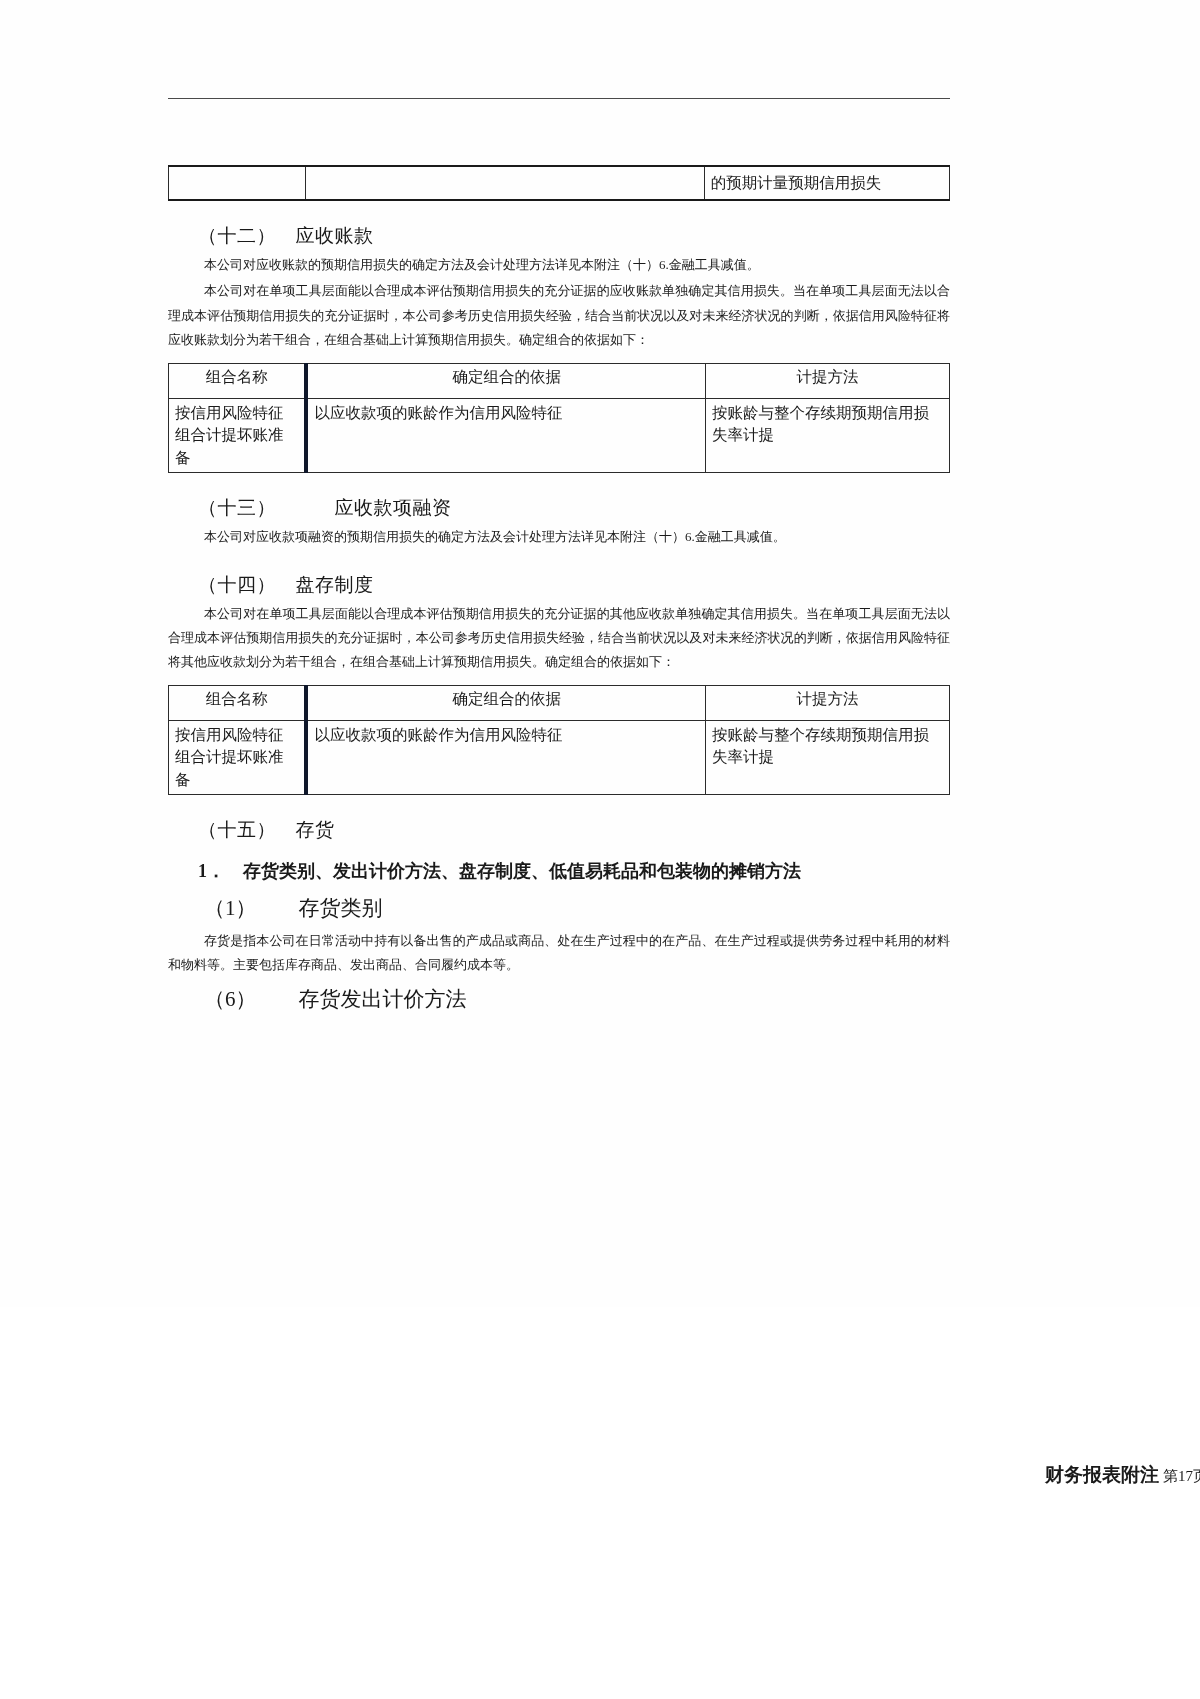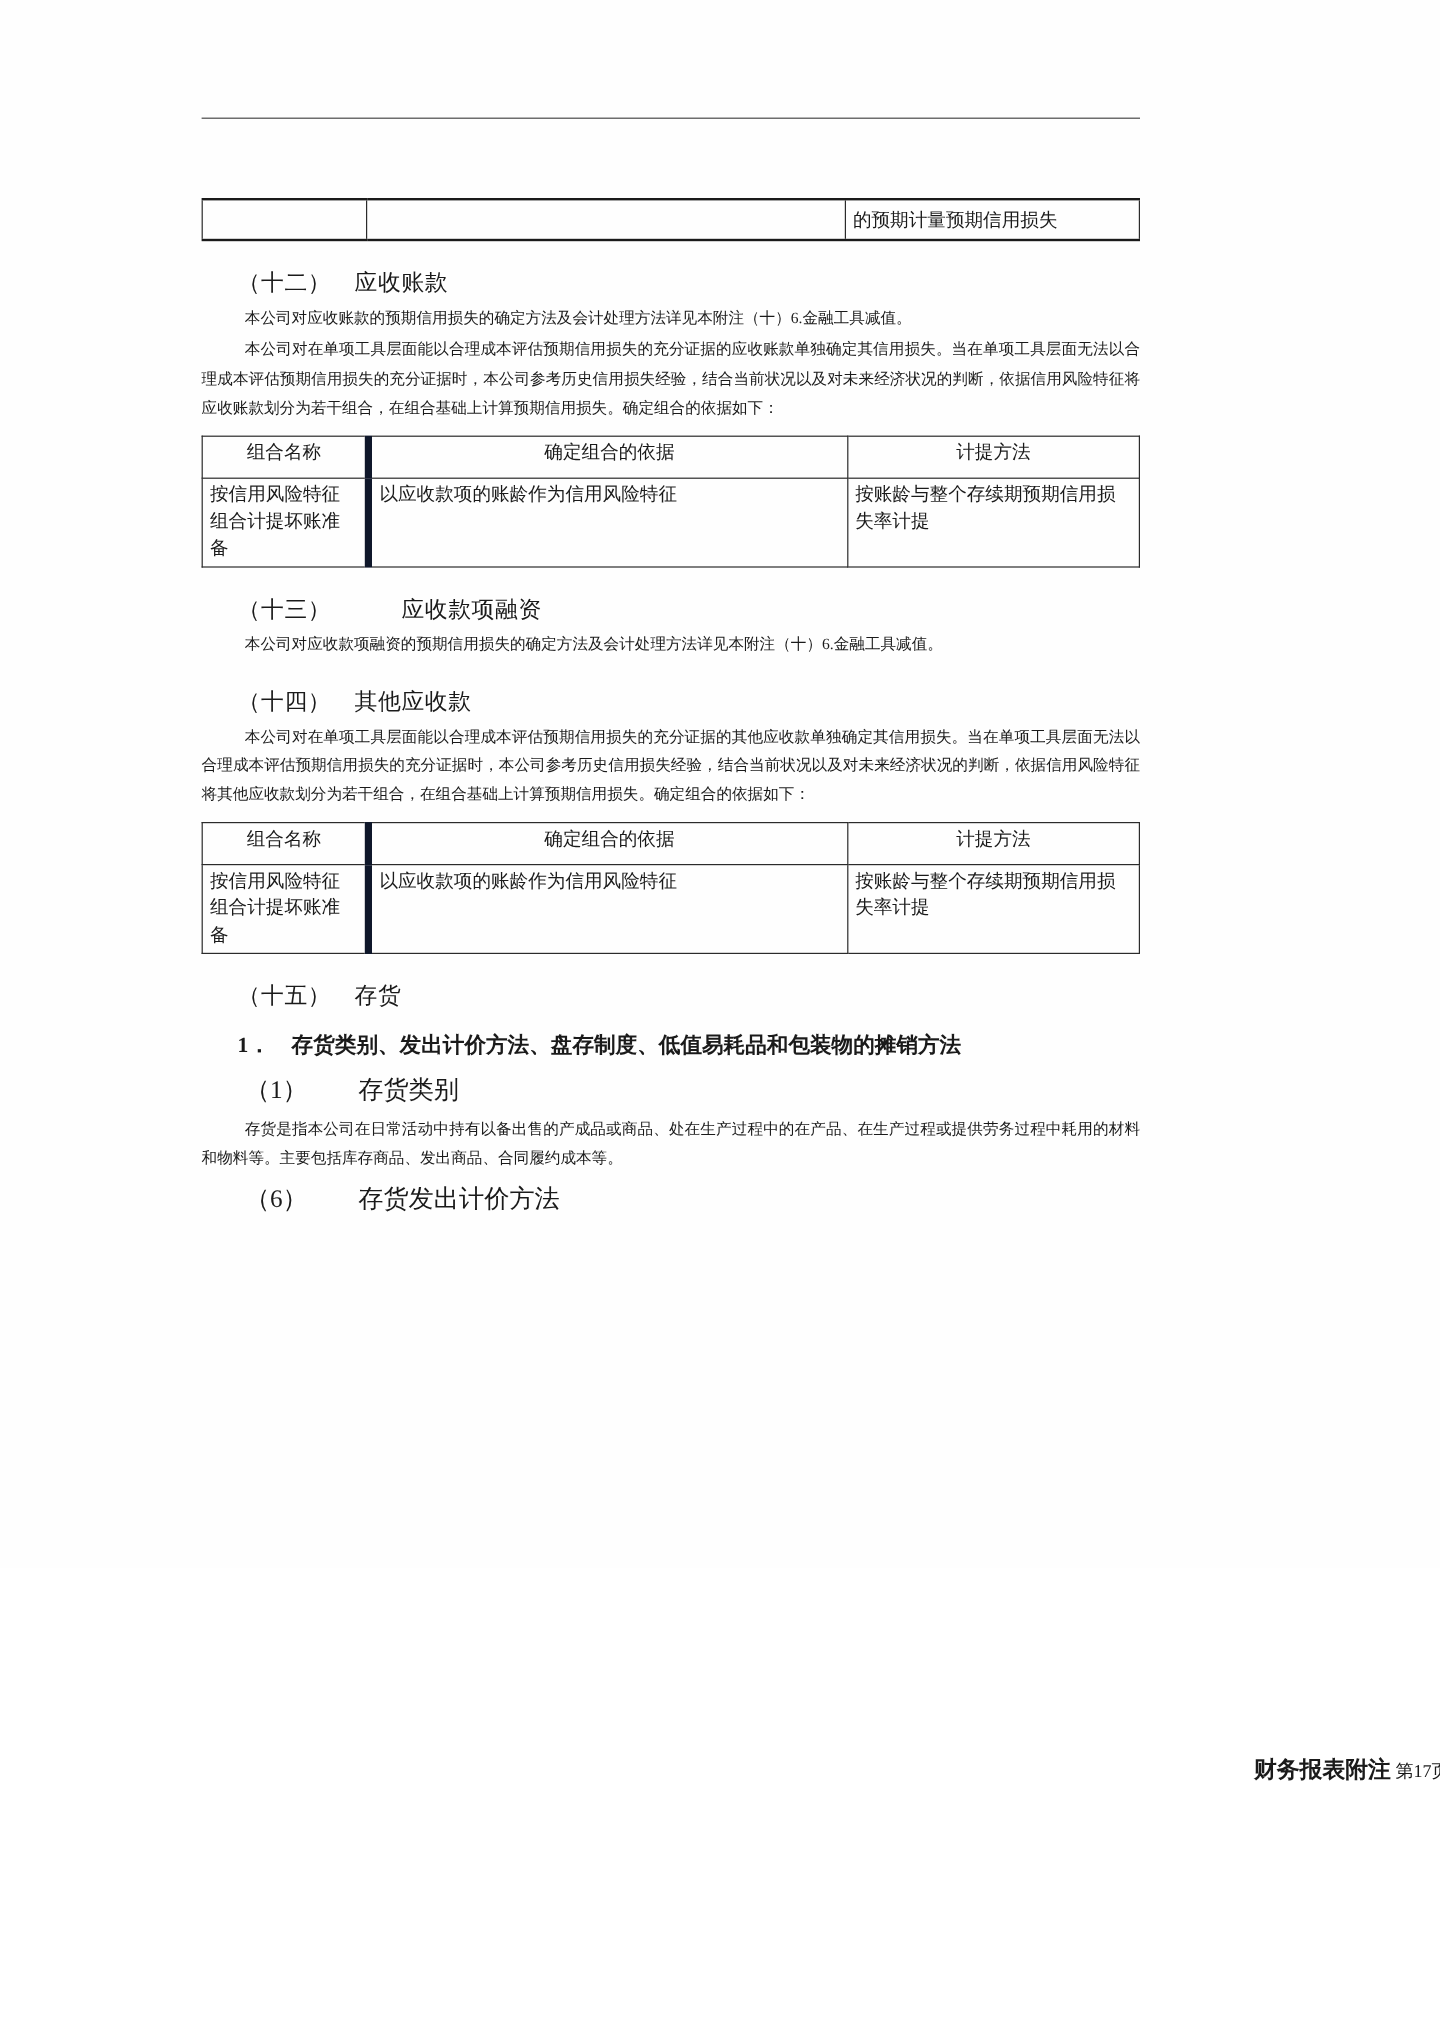--- a/index.html
+++ b/index.html
@@ -74,21 +74,21 @@
   .tbl-body td {
     border-bottom: 2px solid #1a1a1a;
     line-height: 1.45;
     padding: 4px 7px;
   }
   .tbl-head td, .tbl-body td {
     border-left: none;
     border-right: none;
   }
   .tbl-body td.mid, .tbl-head td.mid {
-    border-left: 6px solid #0f172a;
+    border-left: 4px solid #0f172a;
     border-right: 1px solid #2b2b2b;
   }
   h2.sec {
     font-size: 19px;
     font-weight: normal;
     margin: 22px 0 4px 0;
     padding-left: 30px;
     letter-spacing: 0.5px;
   }
   h3.sub {
@@ -162,21 +162,21 @@
           <td class="cell-c2 mid">以应收款项的账龄作为信用风险特征</td>
           <td class="cell-c3">按账龄与整个存续期预期信用损失率计提</td>
         </tr>
       </tbody>
         </table>
     </div>
 
     <h2 class="sec">（十三）　　　应收款项融资</h2>
     <p class="para">本公司对应收款项融资的预期信用损失的确定方法及会计处理方法详见本附注（十）6.金融工具减值。</p>
 
-    <h2 class="sec">（十四）　其他应收款</h2>
+    <h2 class="sec">（十四）　盘存制度</h2>
     <p class="para">本公司对在单项工具层面能以合理成本评估预期信用损失的充分证据的其他应收款单独确定其信用损失。当在单项工具层面无法以合理成本评估预期信用损失的充分证据时，本公司参考历史信用损失经验，结合当前状况以及对未来经济状况的判断，依据信用风险特征将其他应收款划分为若干组合，在组合基础上计算预期信用损失。确定组合的依据如下：</p>
 
     <div class="tbl-wrap">
       <table class="tbl">
         <tbody>
             <tr class="tbl-head">
           <td class="cell-c1">组合名称</td>
           <td class="cell-c2 mid">确定组合的依据</td>
           <td class="cell-c3">计提方法</td>
         </tr>

